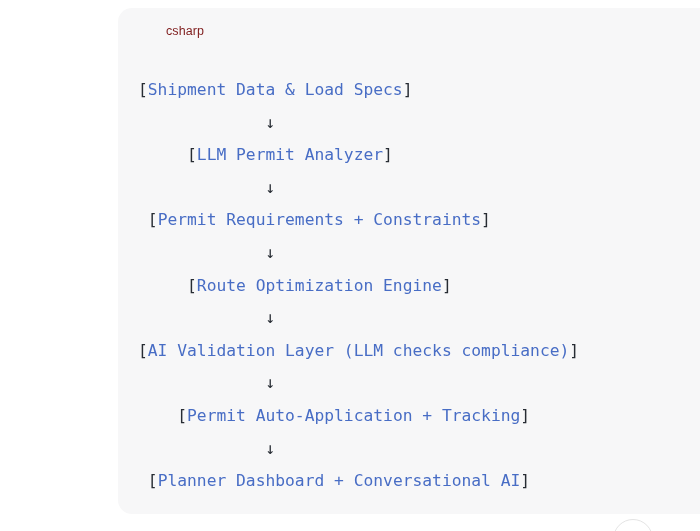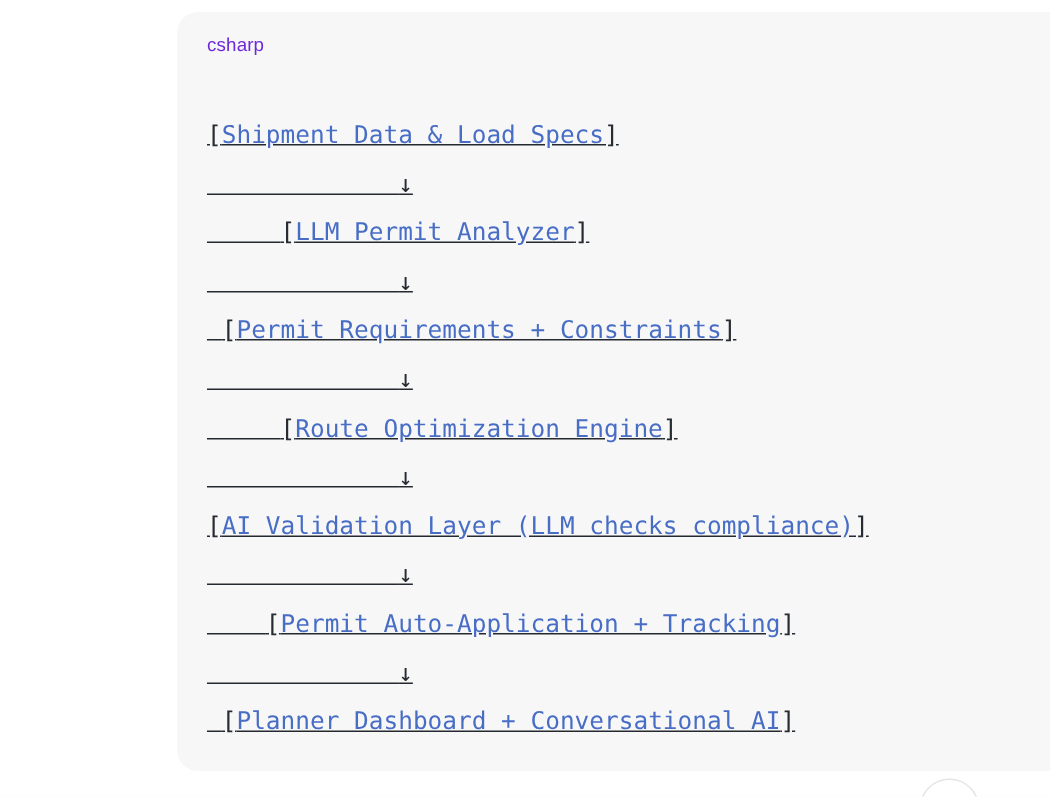--- a/index.html
+++ b/index.html
@@ -18,33 +18,34 @@
     border-radius: 14px 0 0 14px;
     overflow: hidden;
   }
   .code-header {
     padding: 13px 20px 0 20px;
     height: 27px;
   }
   .code-lang-label {
     font-size: 12.5px;
     line-height: 14px;
-    color: #6d28d9;
+    color: #7f1d1d;
     letter-spacing: 0.1px;
+    margin-left: 28px;
   }
   pre.code-content {
     margin: 0;
     padding: 39px 12px 16px 20px;
     font-family: "DejaVu Sans Mono", "Liberation Mono", monospace;
     font-size: 16.3px;
     line-height: 32.6px;
     white-space: pre;
     color: #24292f;
   }
-  .code-line { white-space: pre; text-decoration: underline; }
+  .code-line { white-space: pre; }
   .tok-dark  { color: #272c33; }
   .tok-node  { color: #486dc5; }
   .scroll-btn {
     position: absolute;
     left: 613px; top: 519px;
     width: 40px; height: 40px;
     border-radius: 50%;
     background: #ffffff;
     border: 1.5px solid #e4e4e4;
     cursor: pointer;

